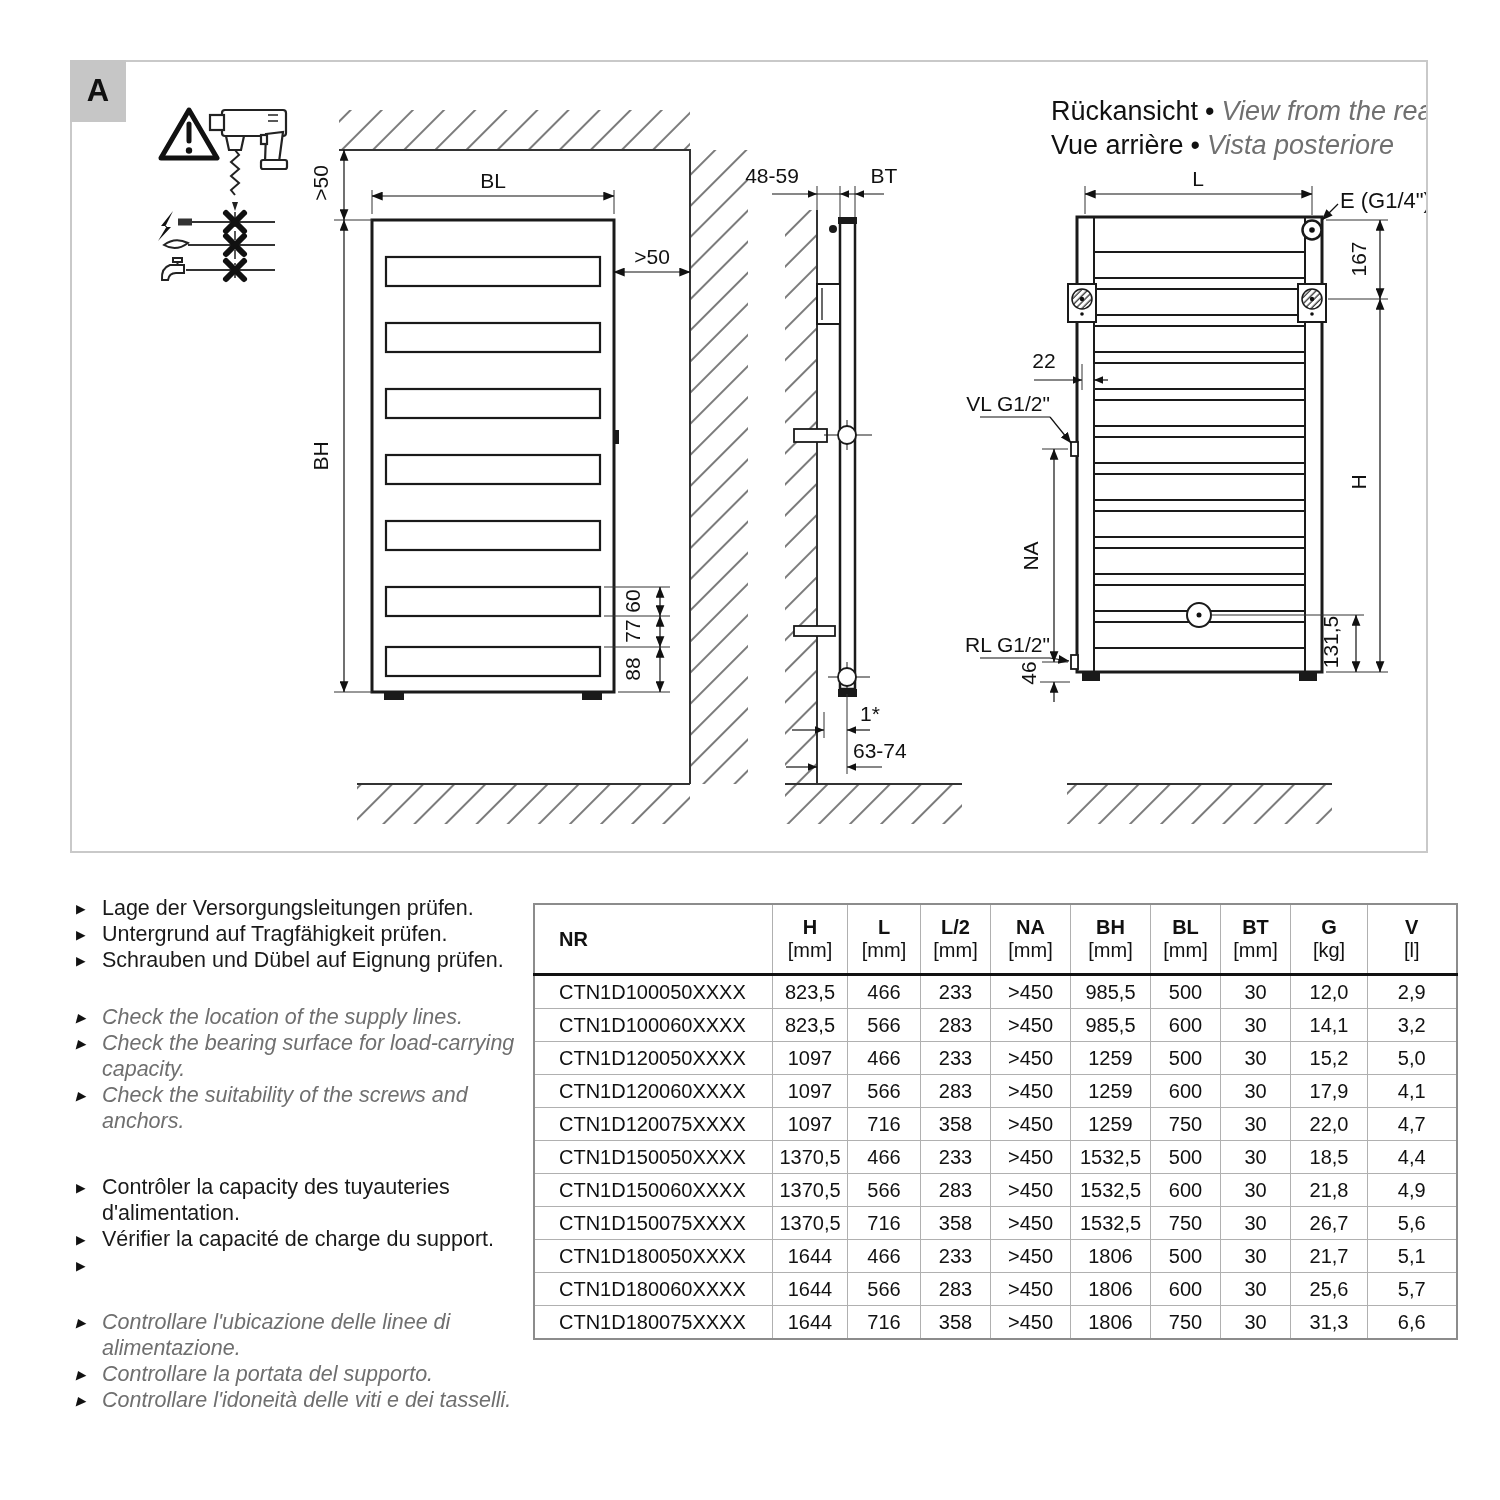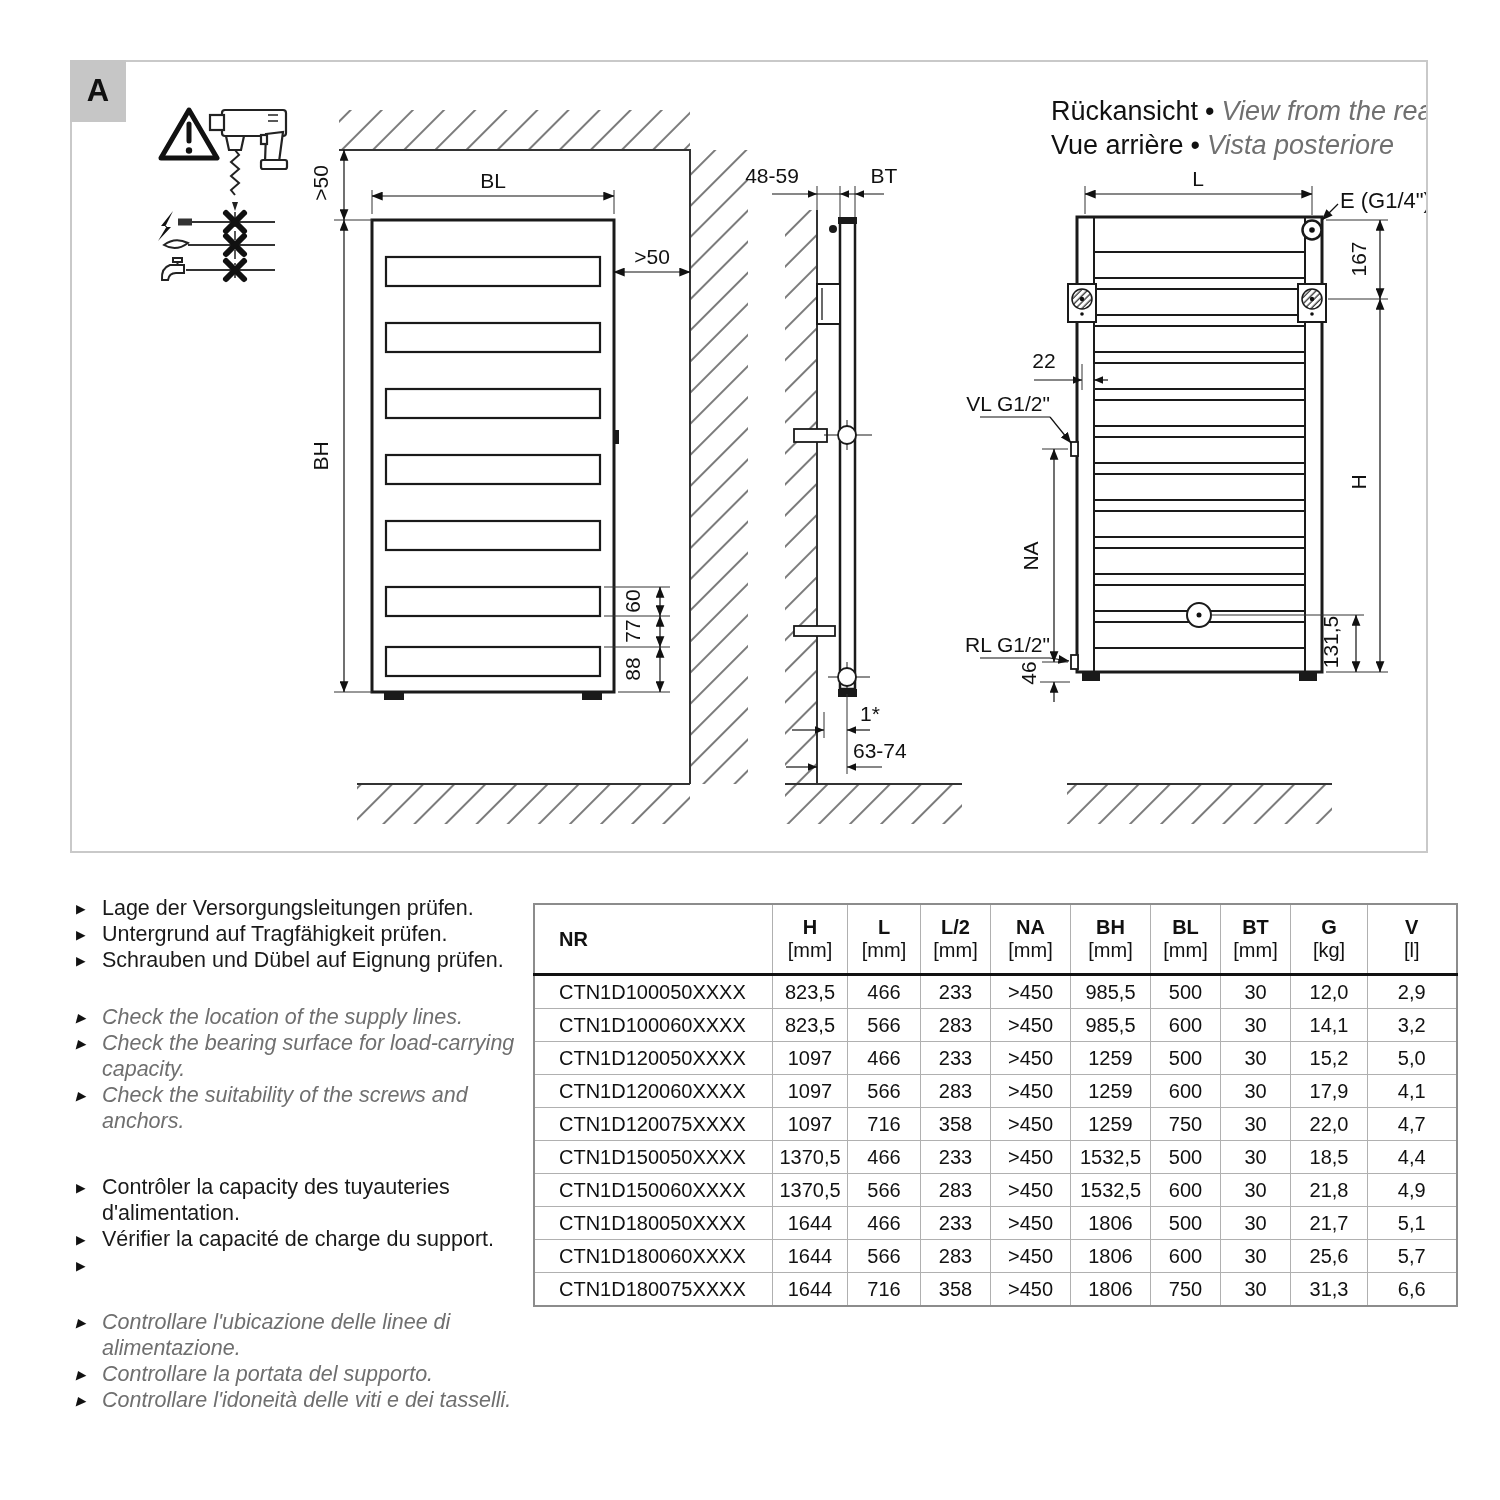--- a/index.html
+++ b/index.html
@@ -464,20 +464,32 @@
           <td>566</td>
           <td>283</td>
           <td>&gt;450</td>
           <td>1532,5</td>
           <td>600</td>
           <td>30</td>
           <td>21,8</td>
           <td>4,9</td>
         </tr>
         <tr>
+          <td class="nr">CTN1D150075XXXX</td>
+          <td>1370,5</td>
+          <td>716</td>
+          <td>358</td>
+          <td>&gt;450</td>
+          <td>1532,5</td>
+          <td>750</td>
+          <td>30</td>
+          <td>26,7</td>
+          <td>5,6</td>
+        </tr>
+        <tr>
           <td class="nr">CTN1D180050XXXX</td>
           <td>1644</td>
           <td>466</td>
           <td>233</td>
           <td>&gt;450</td>
           <td>1806</td>
           <td>500</td>
           <td>30</td>
           <td>21,7</td>
           <td>5,1</td>

